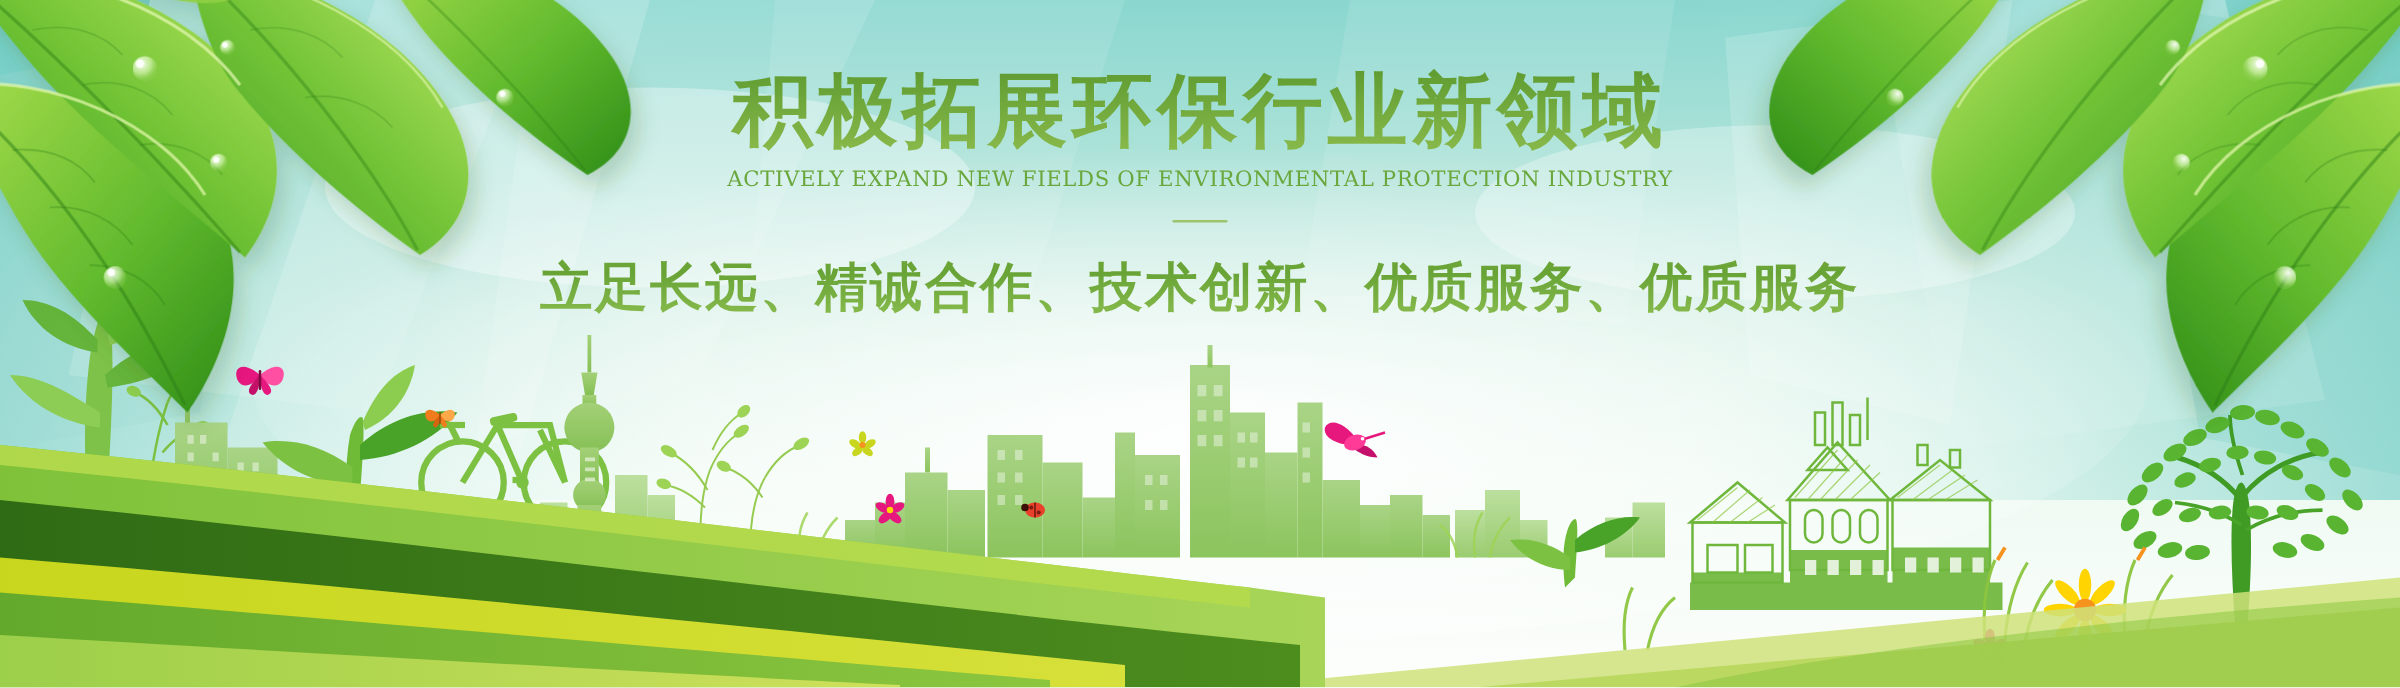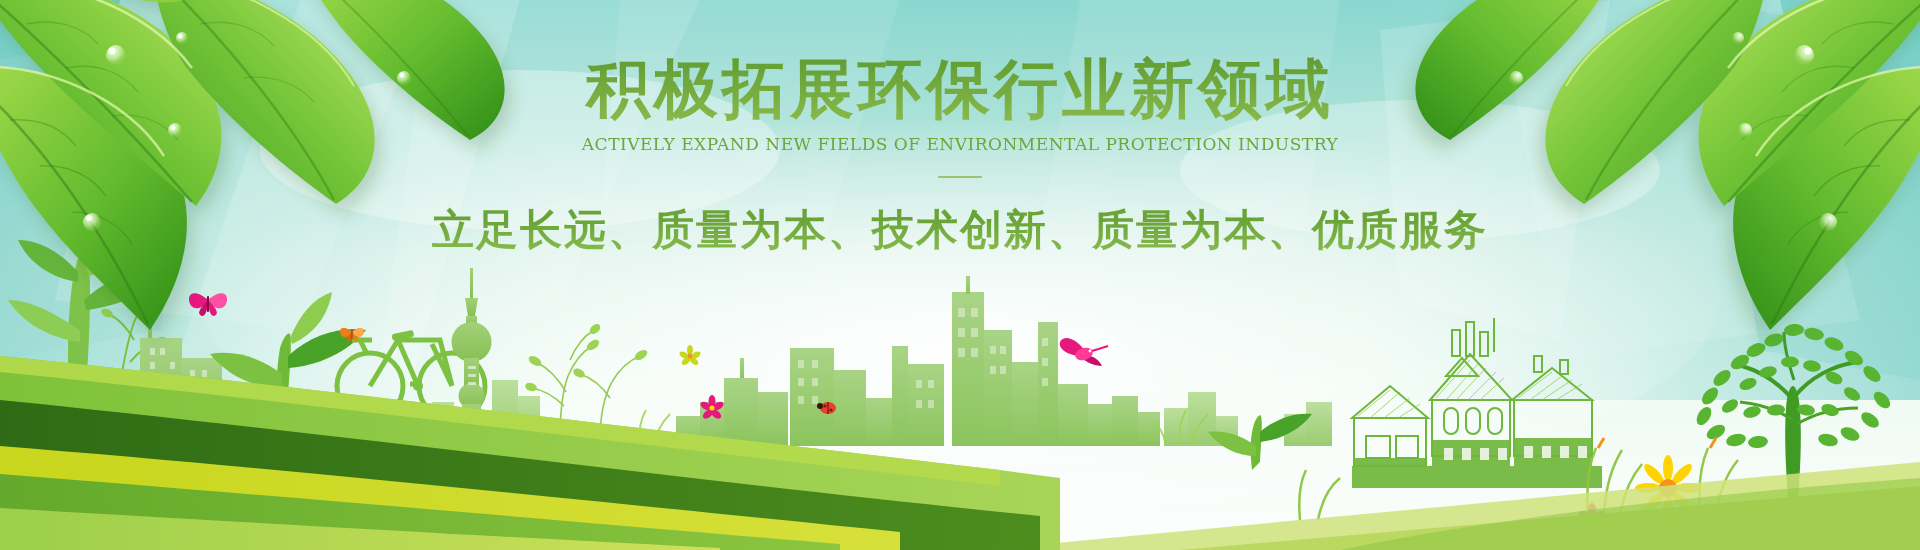--- a/index.html
+++ b/index.html
@@ -108,21 +108,21 @@
 
     <ellipse cx="960" cy="300" rx="760" ry="215" fill="url(#haze)"></ellipse>
     <ellipse cx="520" cy="150" rx="260" ry="80" fill="#ffffff" opacity=".35"></ellipse>
     <ellipse cx="1420" cy="170" rx="240" ry="70" fill="#ffffff" opacity=".30"></ellipse>
   </svg>
 
   <div id="textblock">
     <h1 id="title">积极拓展环保行业新领域</h1>
     <div id="subtitle">ACTIVELY EXPAND NEW FIELDS OF ENVIRONMENTAL PROTECTION INDUSTRY</div>
     <div id="divider"></div>
-    <div id="tagline">立足长远、质量为本、技术创新、质量为本、优质服务</div>
+    <div id="tagline">立足长远、精诚合作、技术创新、优质服务、优质服务</div>
   </div>
 
   <svg class="layer" viewBox="0 0 1920 550" preserveAspectRatio="none" style="z-index:20">
     <defs>
       <linearGradient id="cityg" x1="0" y1="0" x2="0" y2="1">
         <stop offset="0%" stop-color="#a9d486"></stop>
         <stop offset="100%" stop-color="#8cc45d"></stop>
       </linearGradient>
       <linearGradient id="cityg2" x1="0" y1="0" x2="0" y2="1">
         <stop offset="0%" stop-color="#bcdf9e"></stop>

